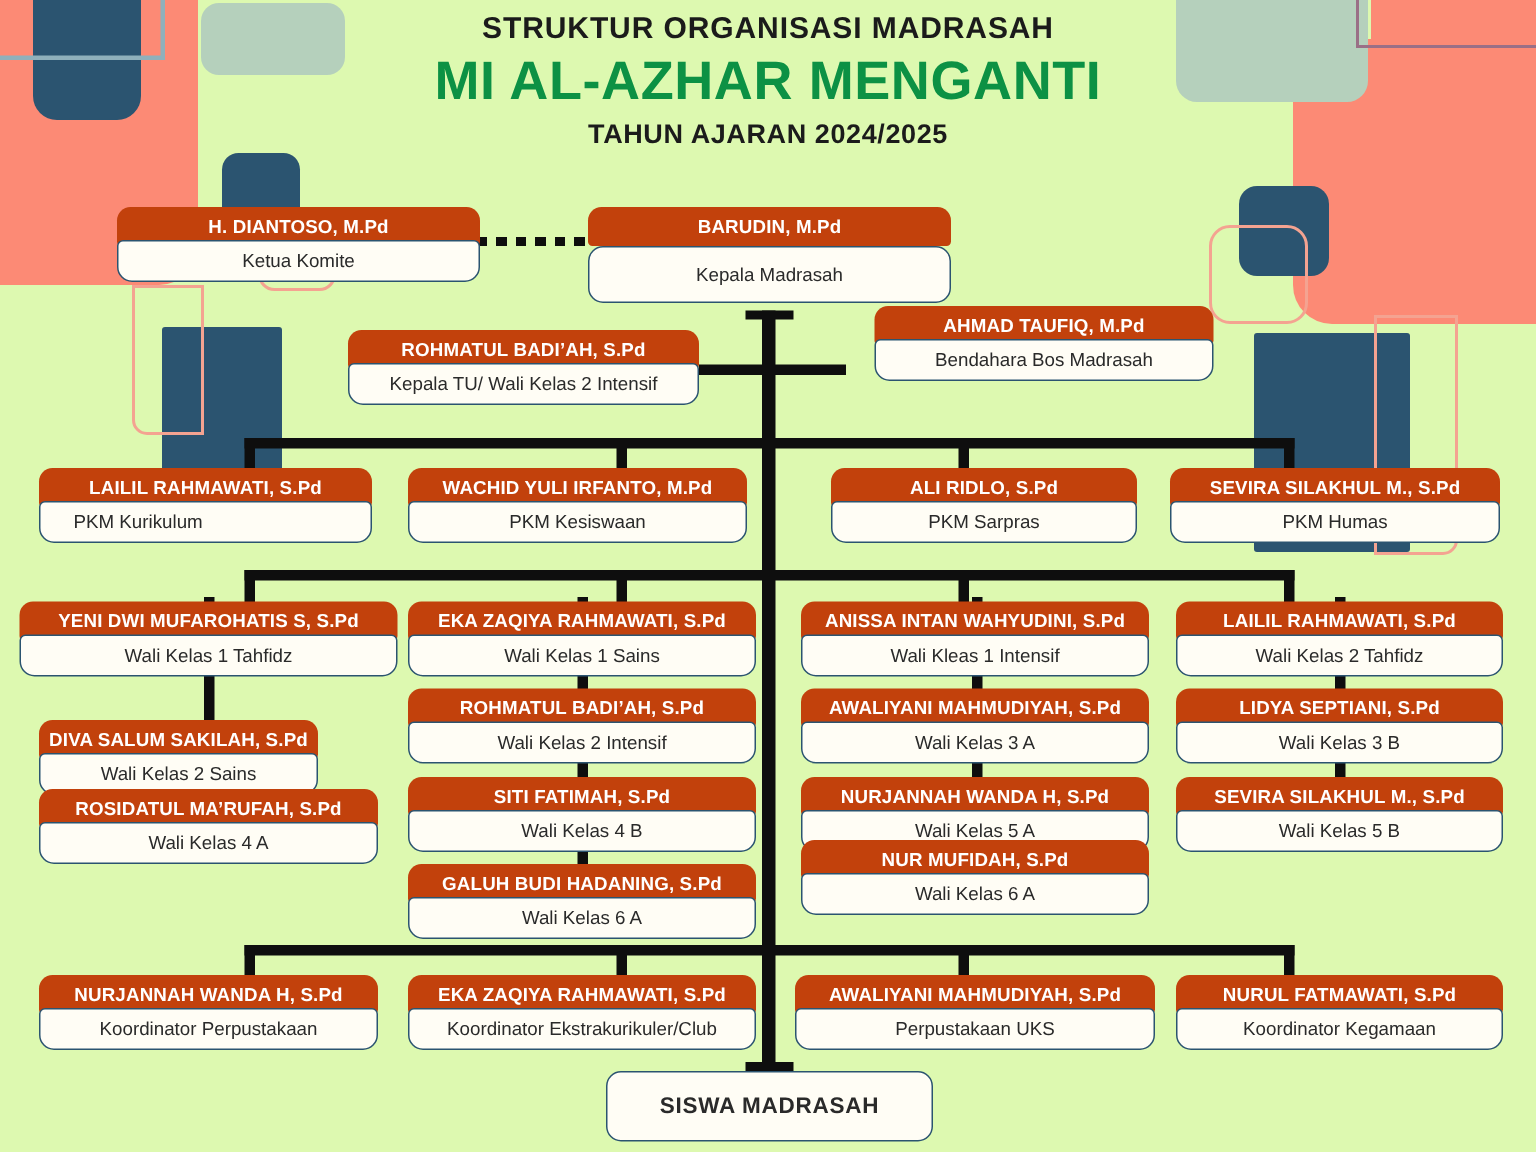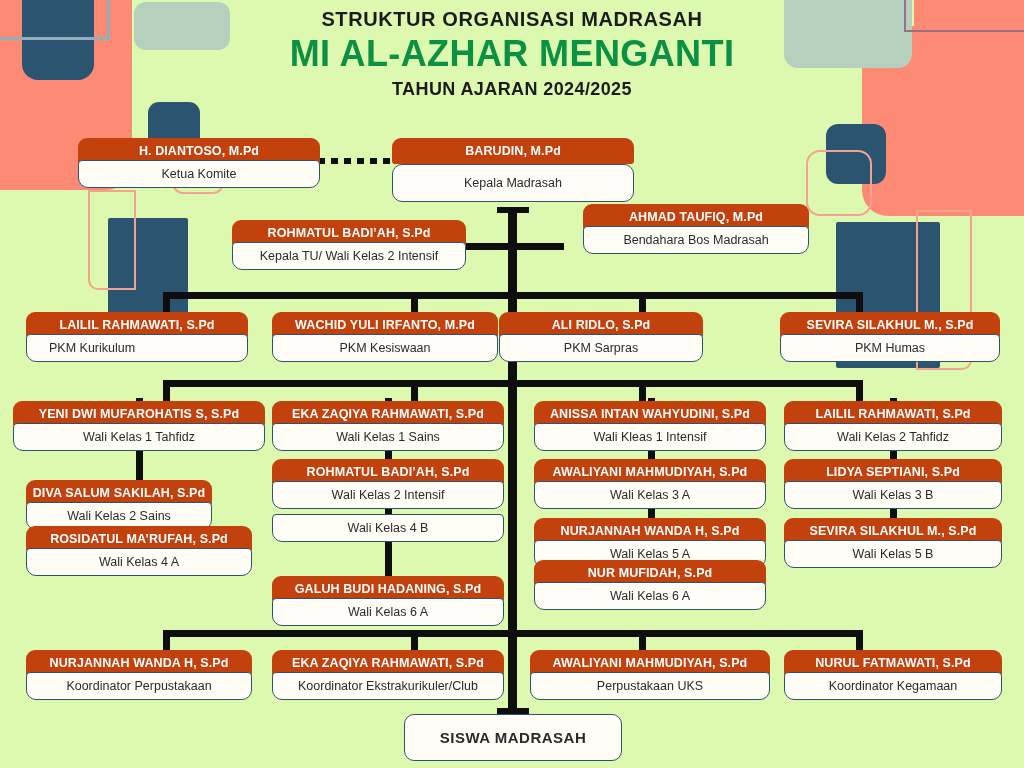--- a/index.html
+++ b/index.html
@@ -157,21 +157,21 @@
 </div>
 
 <div class="node" style="left:26px; top:312px; width:222px;">
   <div class="hdr">LAILIL RAHMAWATI, S.Pd</div>
   <div class="bdy" style="text-align:left; padding-left:22px;">PKM Kurikulum</div>
 </div>
 <div class="node" style="left:272px; top:312px; width:226px;">
   <div class="hdr">WACHID YULI IRFANTO, M.Pd</div>
   <div class="bdy">PKM Kesiswaan</div>
 </div>
-<div class="node" style="left:499px; top:312px; width:204px;">
+<div class="node" style="left:554px; top:312px; width:204px;">
   <div class="hdr">ALI RIDLO, S.Pd</div>
   <div class="bdy">PKM Sarpras</div>
 </div>
 <div class="node" style="left:780px; top:312px; width:220px;">
   <div class="hdr">SEVIRA SILAKHUL M., S.Pd</div>
   <div class="bdy">PKM Humas</div>
 </div>
 
 <div class="node" style="left:13px; top:401px; width:252px;">
   <div class="hdr">YENI DWI MUFAROHATIS S, S.Pd</div>
@@ -188,20 +188,21 @@
 
 <div class="node" style="left:272px; top:401px; width:232px;">
   <div class="hdr">EKA ZAQIYA RAHMAWATI, S.Pd</div>
   <div class="bdy">Wali Kelas 1 Sains</div>
 </div>
 <div class="node" style="left:272px; top:459px; width:232px;">
   <div class="hdr">ROHMATUL BADI’AH, S.Pd</div>
   <div class="bdy">Wali Kelas 2 Intensif</div>
 </div>
 <div class="node" style="left:272px; top:518px; width:232px;">
+  <div class="hdr">SITI FATIMAH, S.Pd</div>
   <div class="bdy">Wali Kelas 4 B</div>
 </div>
 <div class="node" style="left:272px; top:576px; width:232px;">
   <div class="hdr">GALUH BUDI HADANING, S.Pd</div>
   <div class="bdy">Wali Kelas 6 A</div>
 </div>
 
 <div class="node" style="left:534px; top:401px; width:232px;">
   <div class="hdr">ANISSA INTAN WAHYUDINI, S.Pd</div>
   <div class="bdy">Wali Kleas 1 Intensif</div>

